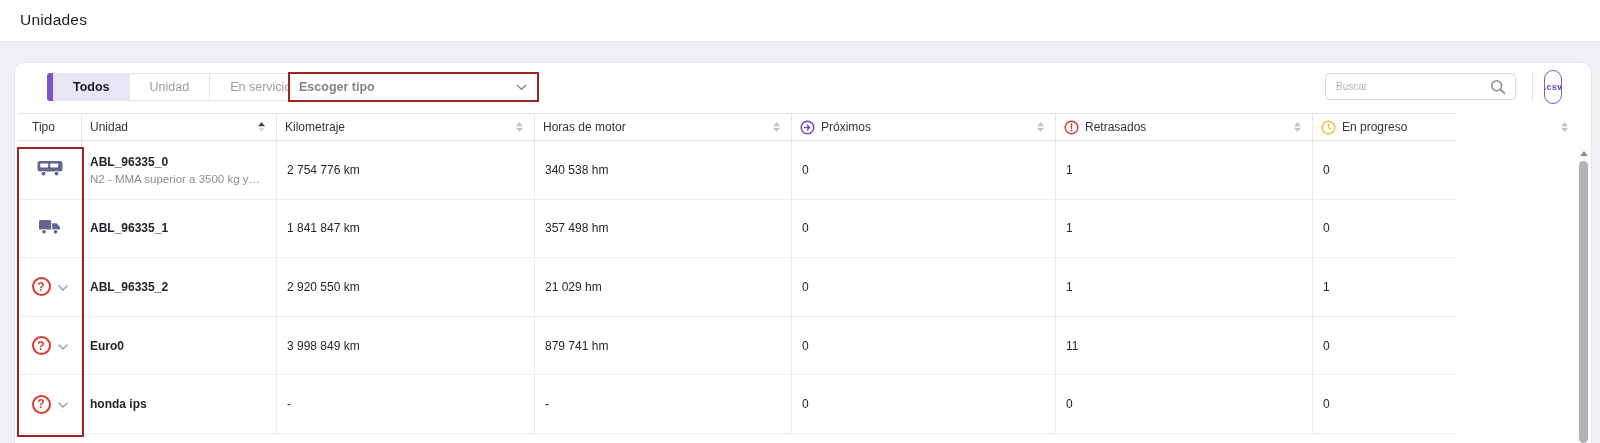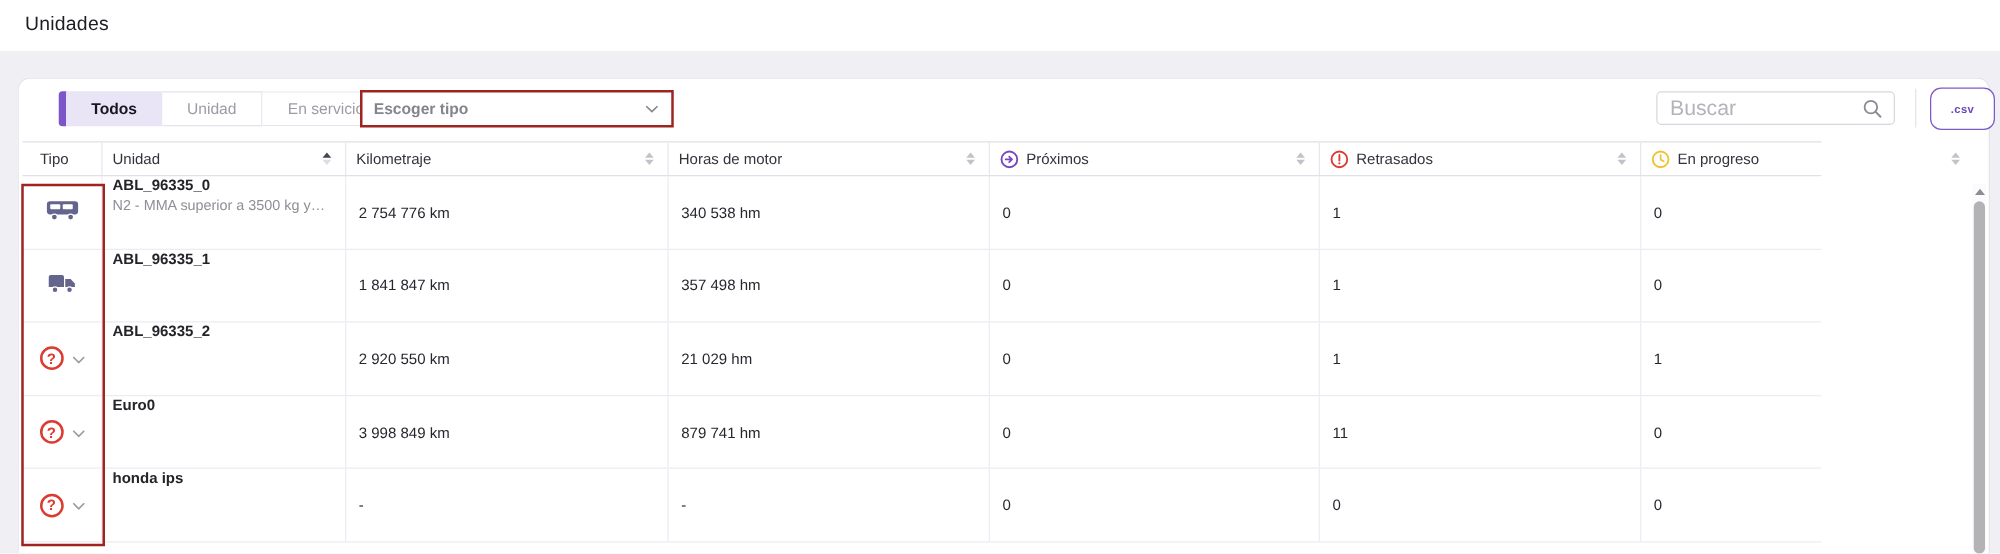--- a/index.html
+++ b/index.html
@@ -29,27 +29,27 @@
 
   .type-select { position:absolute; left:273px; top:9px; width:251px; height:30px;
     border:2px solid #9e2420; background:#fff; display:flex; align-items:center;font-weight:bold; }
   .type-select .ph { padding-left:9px; font-size:12.5px; color:#84848d; flex:1;
     white-space:nowrap; overflow:hidden; }
   .type-select .chev { margin-right:10px; display:flex; }
 
   .search-box { position:absolute; left:1310px; top:10px; width:191px; height:27px;
     border:1px solid #d8d8e0; border-radius:4px; background:#fff; display:flex; align-items:center; }
   .search-box input { border:none; outline:none; flex:1; min-width:0; padding:0 0 0 10px;
-    font-size:17px; color:#44444c; font-family:"Liberation Sans", sans-serif; background:transparent; }
+    font-size:10px; color:#44444c; font-family:"Liberation Sans", sans-serif; background:transparent; }
   .search-box input::placeholder { color:#b3b3bb; }
   .search-box .sicon { margin-right:9px; display:flex; }
 
   .tb-divider { position:absolute; left:1517px; top:8px; width:1px; height:31px; background:#e4e4ea; }
 
-  .csv-btn { position:absolute; left:1529px; top:7px; width:52px; height:34px;
+  .csv-btn { position:absolute; left:1529px; top:7px; width:18px; height:34px;
     border:1.5px solid #8059c9; border-radius:9px; background:#fff; color:#6a47b5;
     font-size:9px; font-weight:700; letter-spacing:.3px; display:flex;
     align-items:center; justify-content:center; cursor:pointer;
     font-family:"Liberation Sans", sans-serif; }
 
   
   .table { position:absolute; left:3px; top:50px; width:1439px; }
   .grid-row { display:grid; grid-template-columns:64px 195px 258px 257px 264px 257px 266px; }
   .thead { height:28px; border-top:1px solid #e0e0e7; border-bottom:1px solid #e0e0e7; }
   .th { display:flex; align-items:center; padding:0 10px 0 8px; font-size:12px;
@@ -57,21 +57,21 @@
   .th:last-child { border-right:none; }
   .th.tipo { padding-left:14px; }
   .th .hicon { display:flex; margin-right:6px; }
   .th .sort { margin-left:auto; display:flex; }
 
   .tr { height:58.6px; border-bottom:1px solid #ececf2; }
   .td { display:flex; align-items:center; padding:0 10px; font-size:12px;
     color:#26262e; border-right:1px solid #ececf2; overflow:hidden; }
   .td:last-child { border-right:none; }
   .td.tipo { justify-content:center; padding:0; gap:7px; }
-  .td.unidad { flex-direction:column; align-items:flex-start; justify-content:flex-start; padding:0 8px; }
+  .td.unidad { flex-direction:column; align-items:flex-start; justify-content:center; padding:0 8px; }
   .uname { font-weight:700; color:#232329; }
   .usub { margin-top:4px; font-size:11.5px; color:#8e8e97; max-width:180px;
     white-space:nowrap; overflow:hidden; }
   .qmark { width:19px; height:19px; border:2px solid #dd3a32; border-radius:50%;
     color:#dd3a32; font-size:12px; font-weight:700; display:flex; align-items:center;
     justify-content:center; line-height:1; }
 
   
   .tipo-highlight { position:absolute; left:2px; top:84px; width:67px; height:290px;
     border:2px solid #9e2420; pointer-events:none; }

